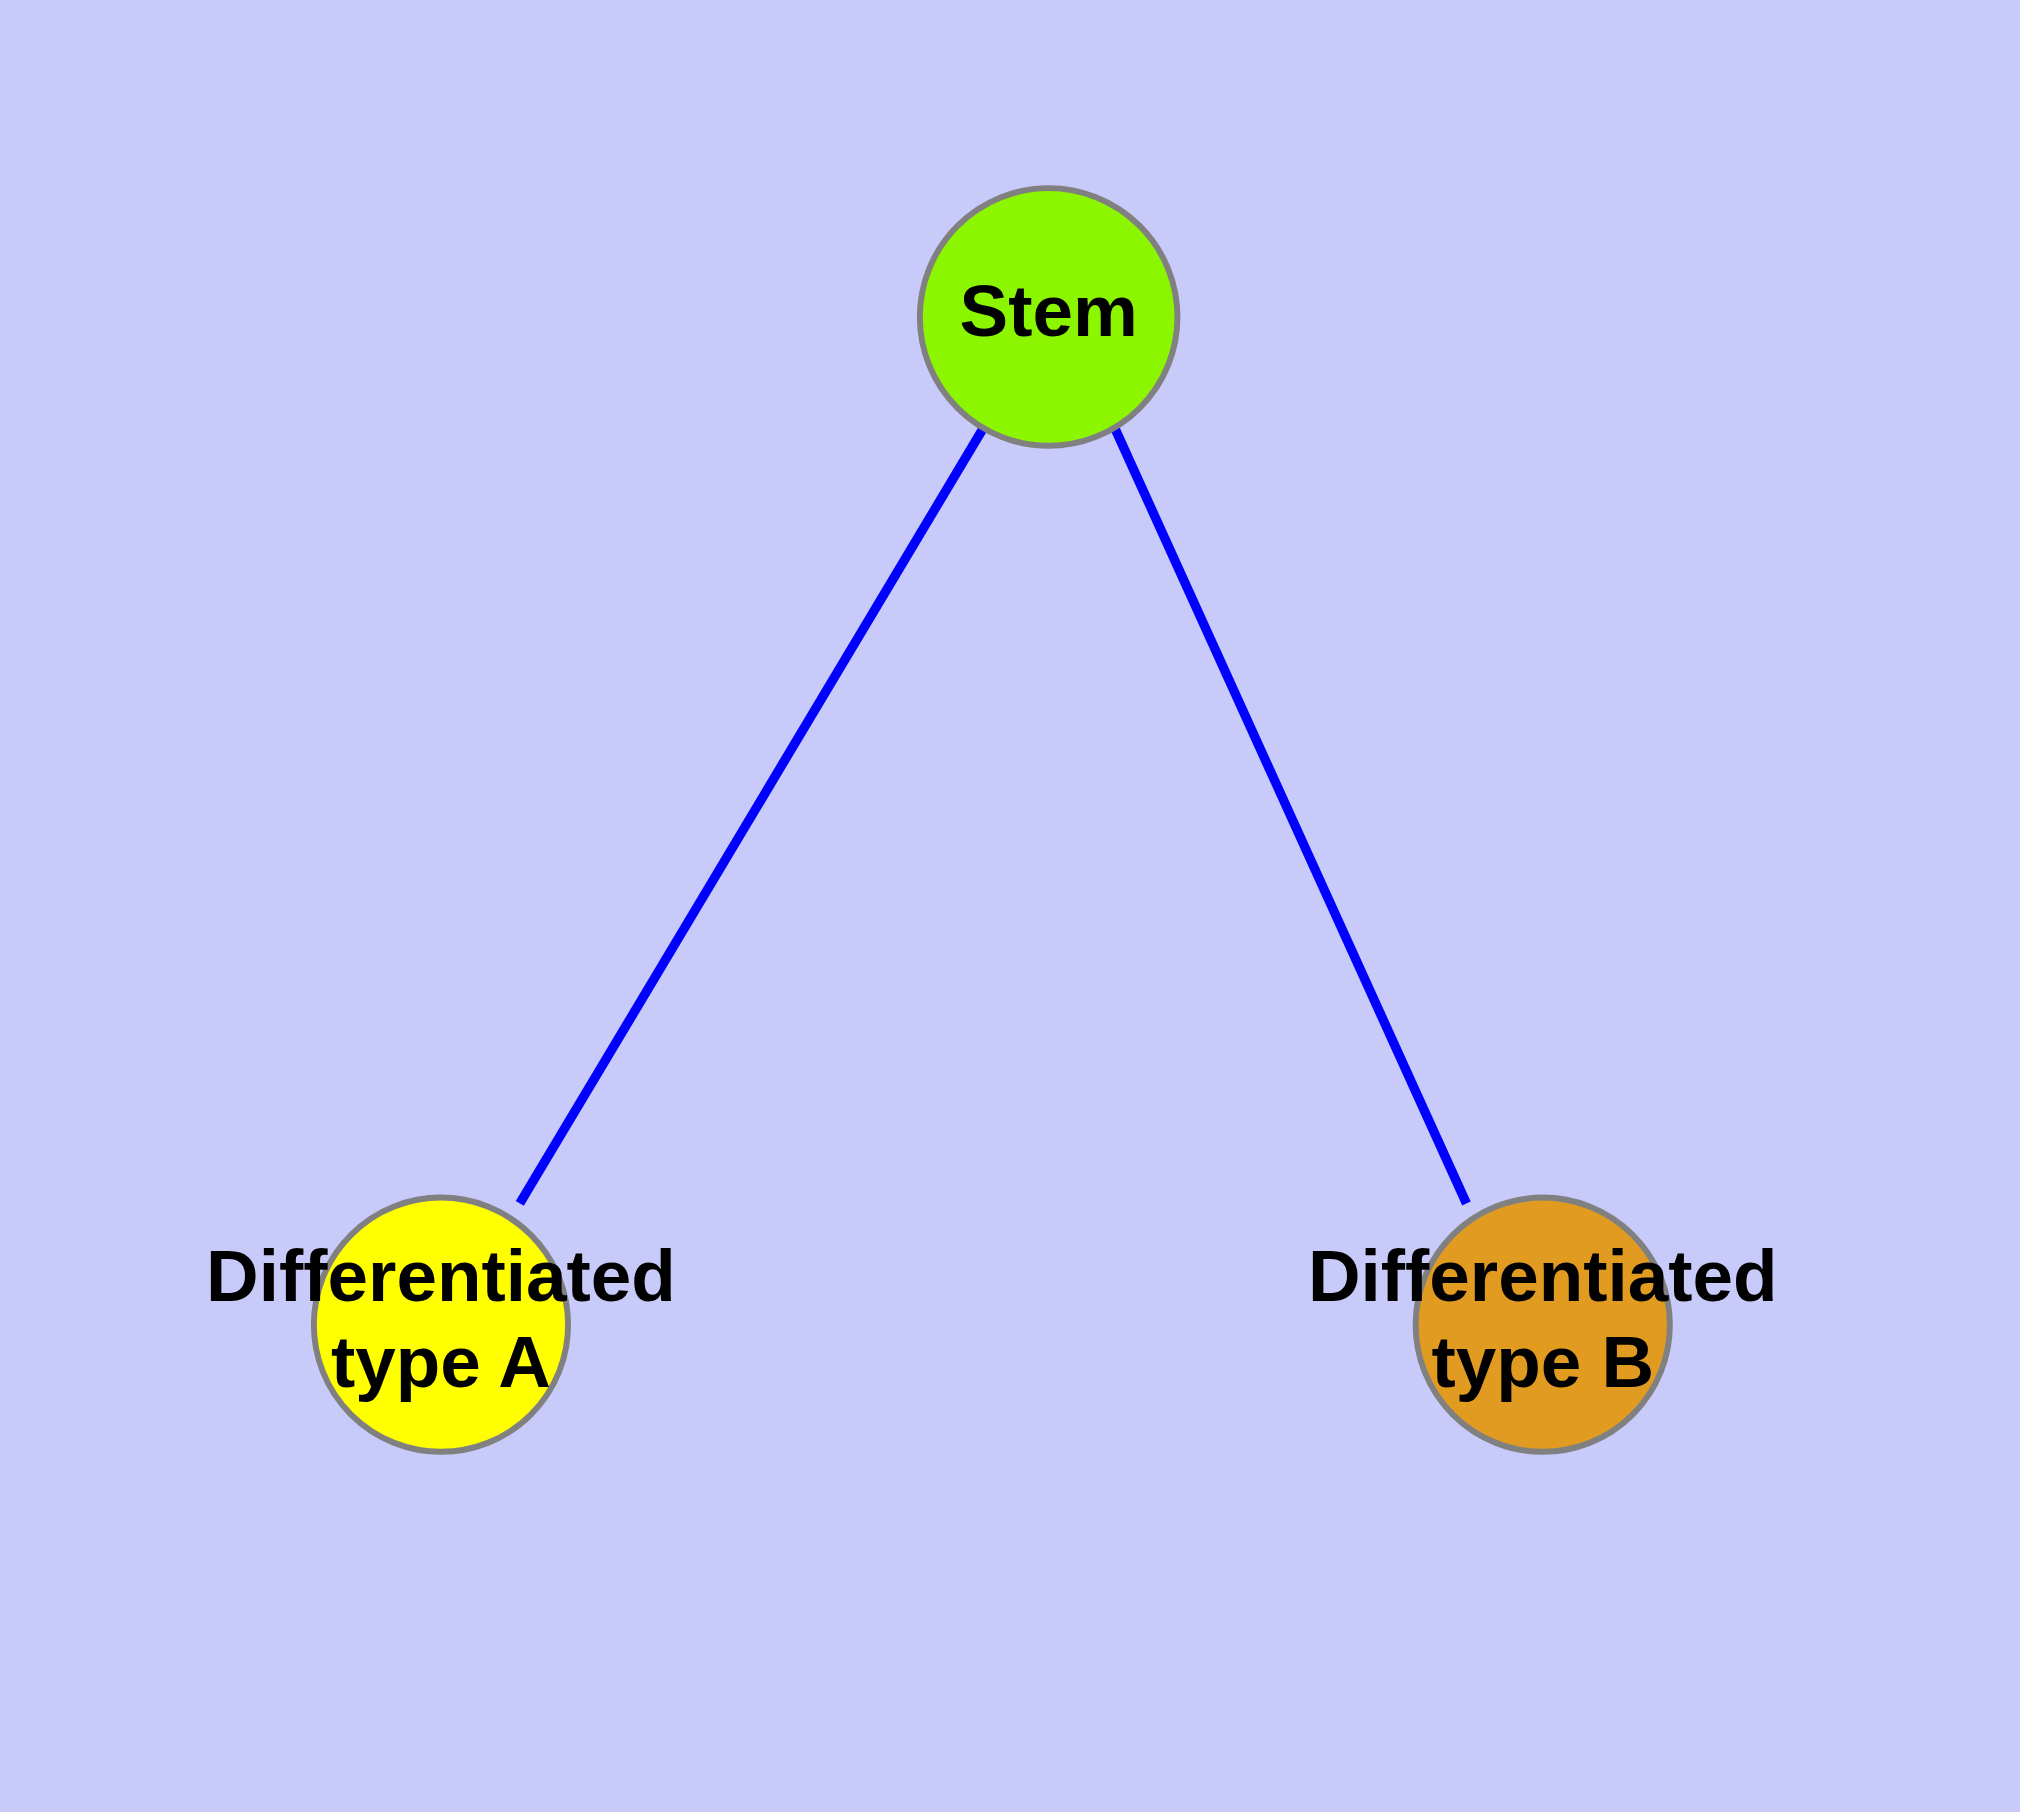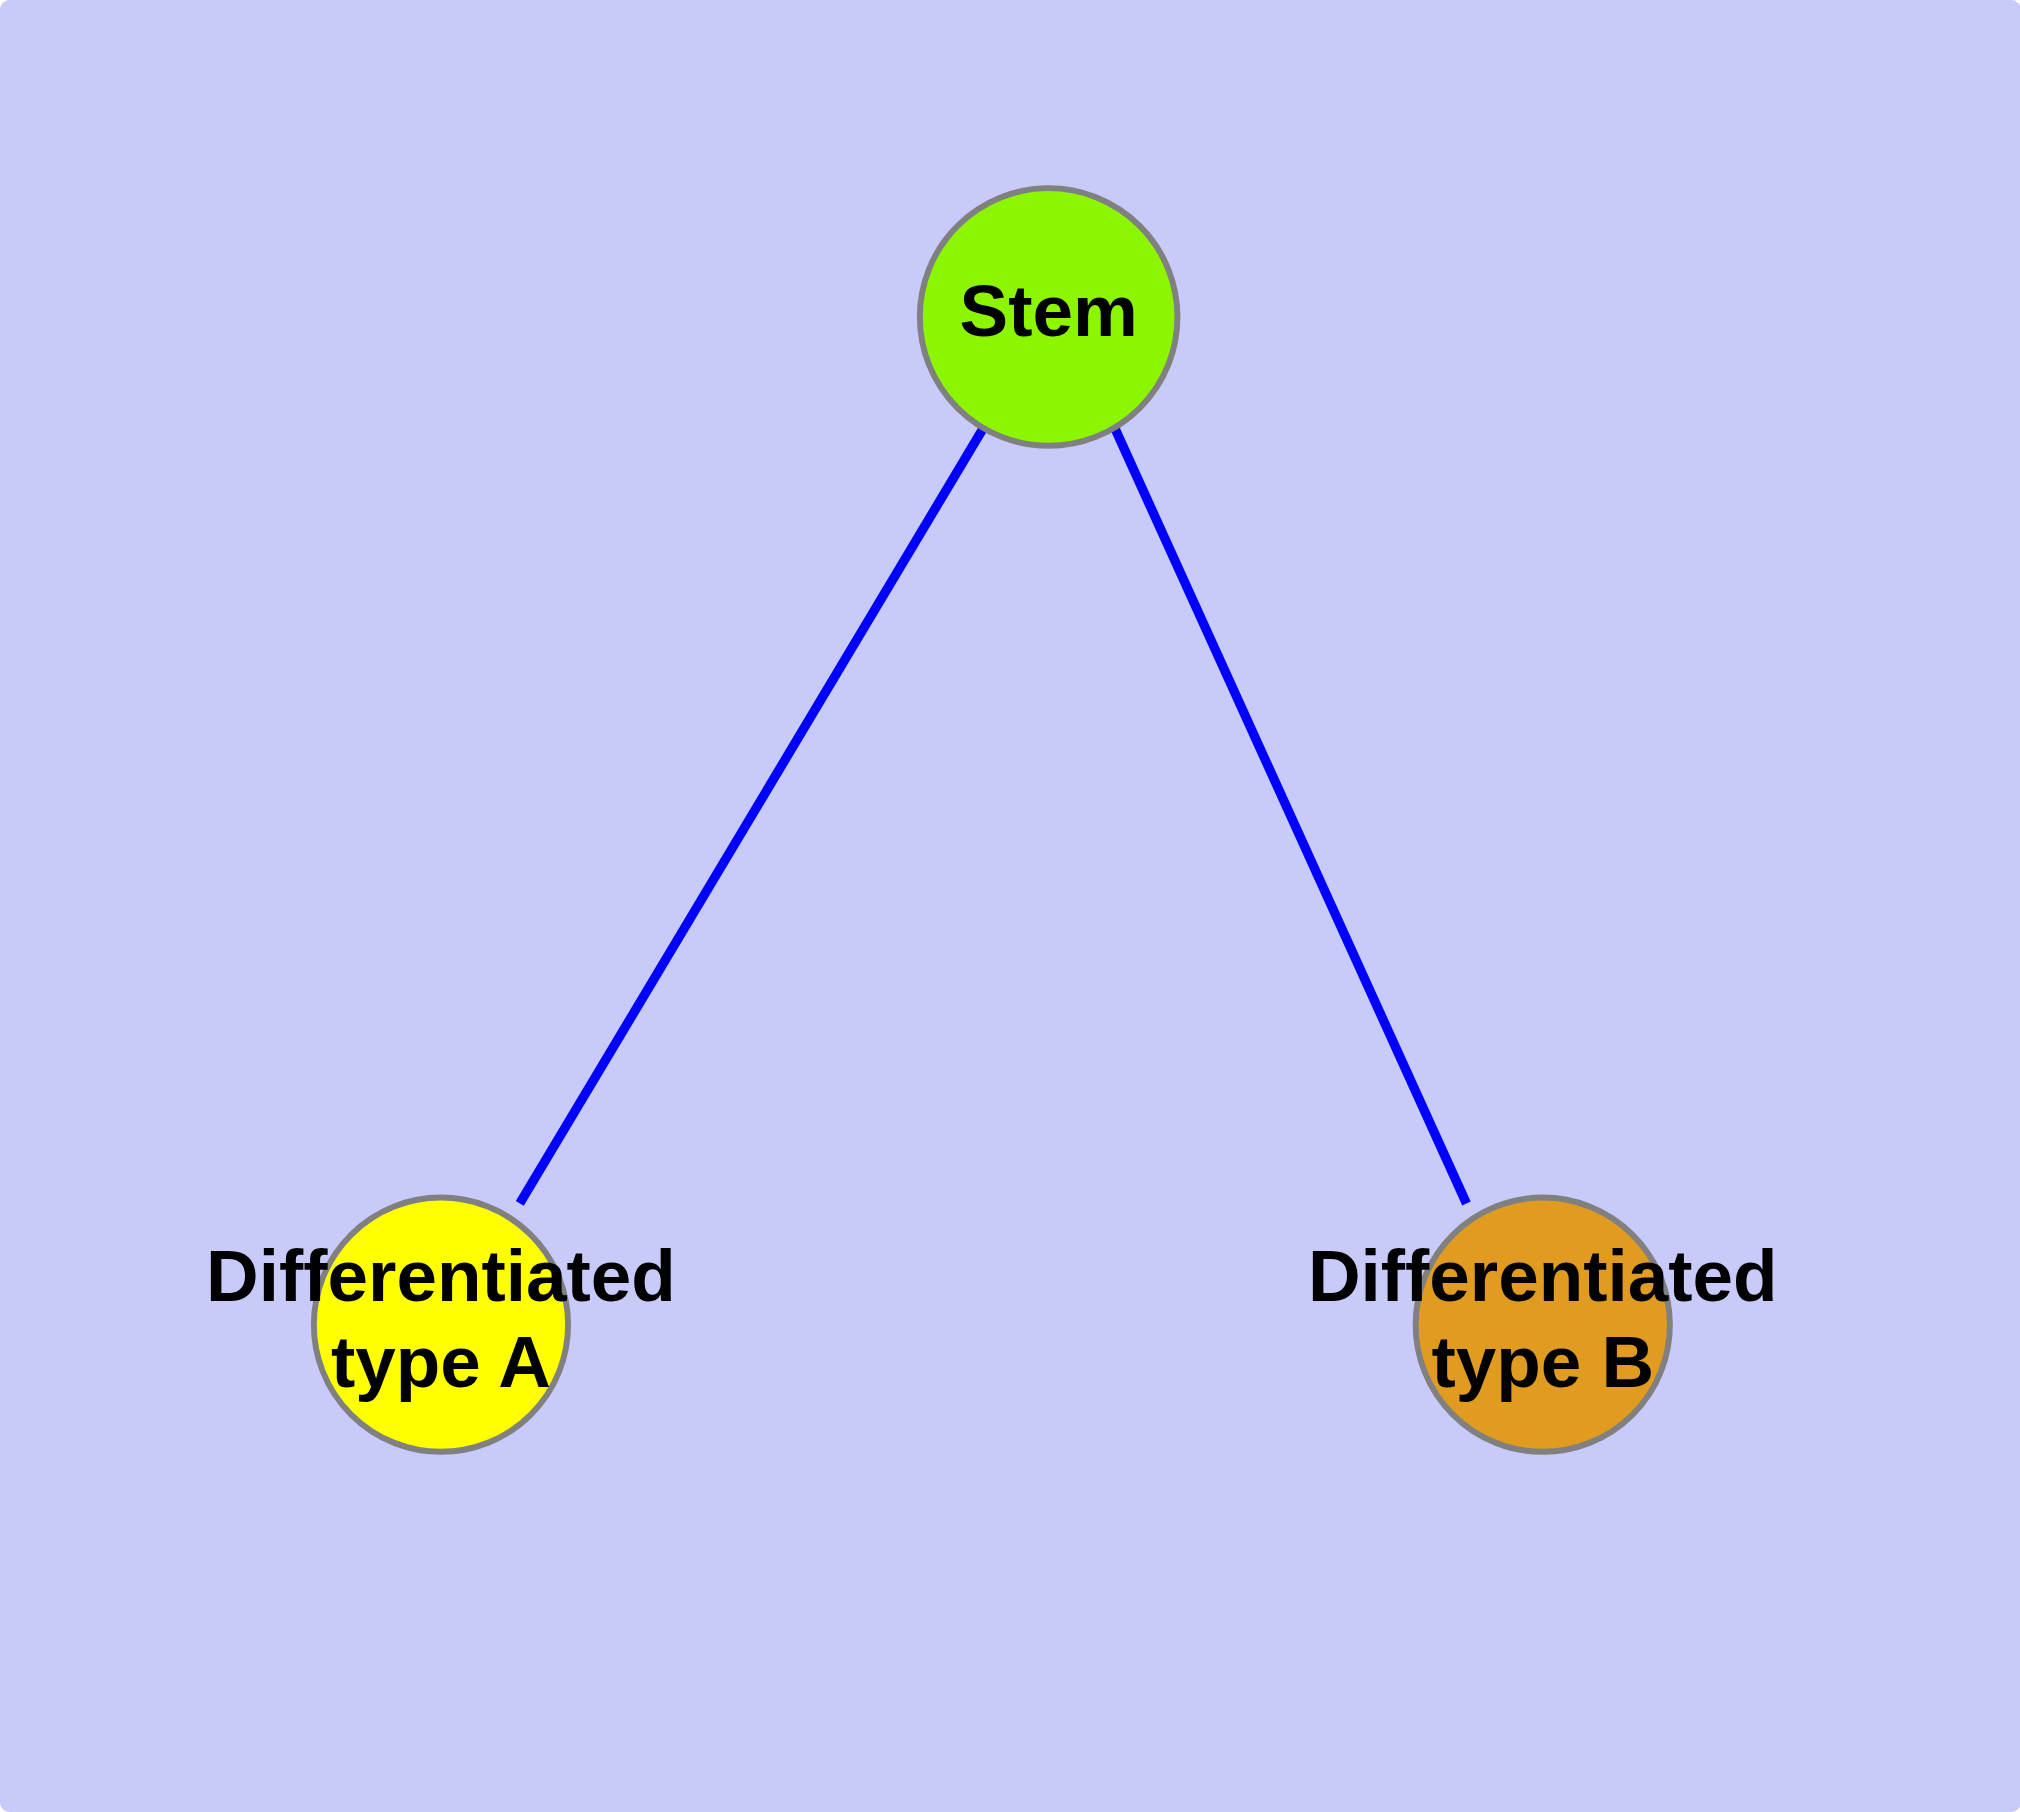--- a/index.html
+++ b/index.html
@@ -8,21 +8,20 @@
     padding: 0;
     background: #ffffff;
   }
   #stage {
     position: relative;
     width: 2021px;
     height: 1812px;
     overflow: hidden;
     background: #c8cbfa;
     font-family: "Liberation Sans", "DejaVu Sans", sans-serif;
-    border-radius: 10px;
   }
   #graph-svg {
     position: absolute;
     top: 0;
     left: 0;
     width: 2021px;
     height: 1812px;
     display: block;
   }
   .node-circle {

